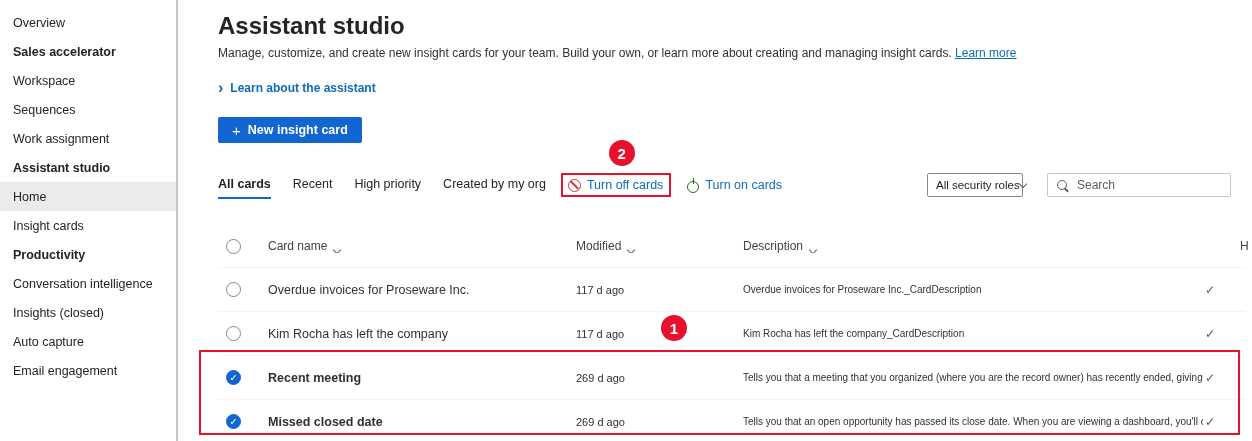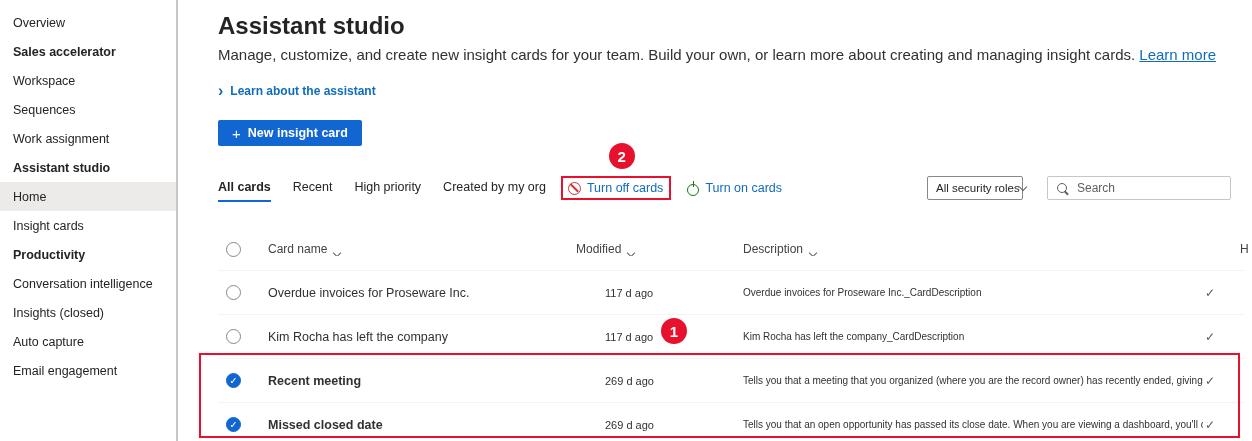--- a/index.html
+++ b/index.html
@@ -12,21 +12,21 @@
 
   
   .sidebar{width:178px;flex-shrink:0;border-right:2px solid #c8c6c4;box-sizing:border-box;padding-top:8px;background:#fff;}
   .side-item{height:29px;display:flex;align-items:center;padding-left:13px;font-size:12.5px;color:#242424;cursor:pointer;white-space:nowrap;}
   .side-item.heading{font-weight:bold;cursor:default;}
   .side-item.selected{background:#edebe9;}
 
   
   .main{flex:1;box-sizing:border-box;padding:8px 0 0 40px;position:relative;}
   h1.page-title{font-size:24px;font-weight:600;color:#242424;margin:4px 0 0 0;letter-spacing:0;}
-  .subtitle{margin-top:6px;font-size:15px;color:#323130;white-space:nowrap;}
+  .subtitle{margin-top:6px;font-size:12px;color:#323130;white-space:nowrap;}
   .link{color:#0f6cbd;text-decoration:underline;cursor:pointer;}
   .learn-about{margin-top:21px;display:flex;align-items:center;gap:7px;color:#0f6cbd;font-weight:bold;font-size:12px;cursor:pointer;}
   .chev-right{font-size:16px;line-height:10px;font-weight:bold;color:#0f6cbd;}
   .primary-btn{margin-top:22px;display:inline-flex;align-items:center;gap:7px;background:#1266d1;color:#fff;border:none;border-radius:2px;height:26px;padding:0 14px;font-size:12.5px;font-weight:600;font-family:"Liberation Sans",sans-serif;cursor:pointer;}
   .primary-btn .plus{font-size:15px;font-weight:400;line-height:1;}
 
   
   .tabbar{margin-top:28px;display:flex;align-items:stretch;height:28px;width:1027px;}
   .tab{display:flex;align-items:center;font-size:12.5px;color:#242424;margin-right:22px;border-bottom:2.5px solid transparent;box-sizing:border-box;cursor:pointer;white-space:nowrap;}
   .tab.selected{font-weight:bold;border-bottom-color:#1266d1;}
@@ -49,21 +49,21 @@
   .thead,.trow{display:grid;grid-template-columns:50px 308px 167px 460px 42px;align-items:center;}
   .thead{height:42px;color:#424242;font-size:12px;}
   .trow{height:43px;border-top:1px solid #f5f4f3;}
   .cell{overflow:hidden;white-space:nowrap;}
   .cell.cb{padding-left:8px;overflow:visible;}
   .head-label{display:flex;align-items:flex-end;gap:7px;cursor:pointer;}
   .circle{width:15px;height:15px;border:1px solid #8a8886;border-radius:50%;background:#fff;box-sizing:border-box;display:flex;align-items:center;justify-content:center;cursor:pointer;}
   .circle.checked{background:#1266d1;border-color:#1266d1;color:#fff;font-size:9.5px;line-height:1;}
   .cell.name{font-size:12.5px;color:#323130;cursor:pointer;}
   .cell.name.bold{font-weight:bold;}
-  .cell.mod{font-size:11px;color:#323130;margin-left:29px;}
+  .cell.mod{font-size:11px;color:#323130;}
   .cell.desc{font-size:10px;color:#323130;}
   .cell.chk{font-size:12px;color:#605e5c;padding-left:2px;overflow:visible;}
   .partial-col{margin-left:35px;font-size:12px;color:#424242;display:inline-block;}
 
   
   .anno-outline{position:absolute;top:-5px;bottom:-5px;left:-7px;right:-8px;border:2px solid #e8112d;pointer-events:none;}
   .anno-badge{position:absolute;width:26px;height:26px;border-radius:50%;background:#e8112d;color:#fff;font-size:15px;font-weight:bold;display:flex;align-items:center;justify-content:center;z-index:20;pointer-events:none;}
   .badge-2{left:calc(50% + 6px);transform:translateX(-50%);top:-38px;}
   .badge-1{left:443px;top:90px;}
   .anno-rows-box{position:absolute;left:-19px;top:125px;width:1041px;height:85px;border:2px solid #e8112d;box-sizing:border-box;z-index:15;pointer-events:none;}

